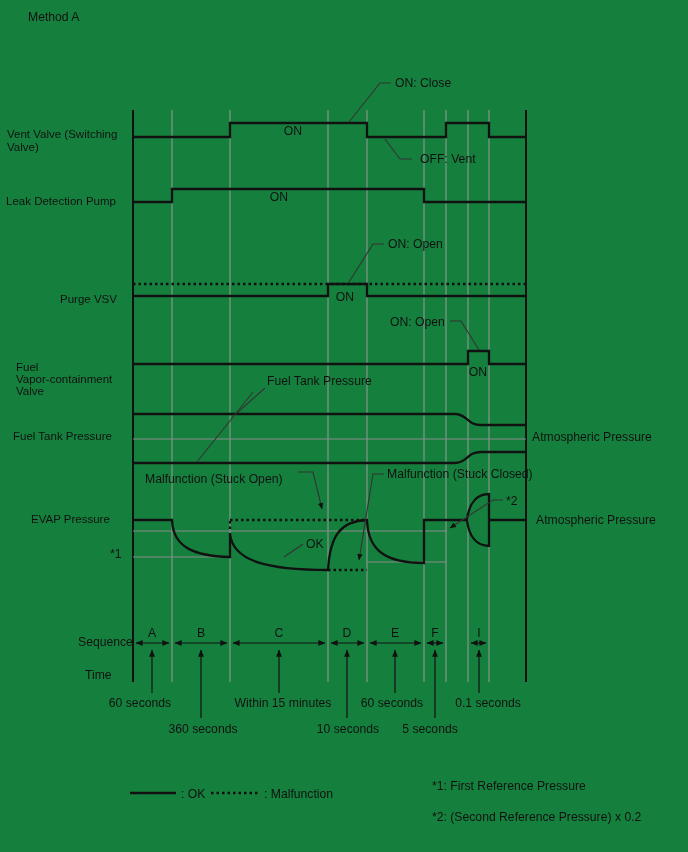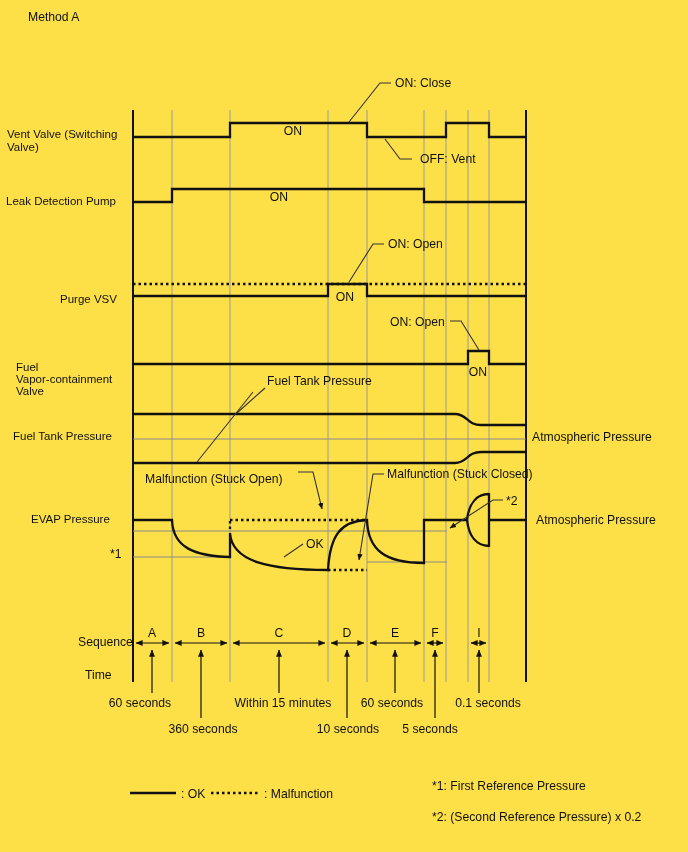--- a/index.html
+++ b/index.html
@@ -1,16 +1,16 @@
 <!DOCTYPE html>
 <html><head>
 <meta charset="utf-8">
 <style>
   html,body{margin:0;padding:0;background:#fff;}
-  .page{position:relative;width:688px;height:852px;background:#fde047;
+  .page{position:relative;width:688px;height:852px;background:#15803d;
         font-family:"Liberation Sans",sans-serif;overflow:hidden;}
   svg{position:absolute;left:0;top:0;}
   text{fill:#111;font-family:"Liberation Sans",sans-serif;}
   .txt{font-size:12.2px;}
   .lbl{font-size:11.5px;}
   .mid{text-anchor:middle;}
   .sig{stroke:#111;stroke-width:2.3;fill:none;stroke-linejoin:miter;}
   .sigdot{stroke:#111;stroke-width:2.3;fill:none;stroke-dasharray:2.5 3;}
   .grid{stroke:#9a9a9a;stroke-width:1;}
   .axis{stroke:#111;stroke-width:2;}

